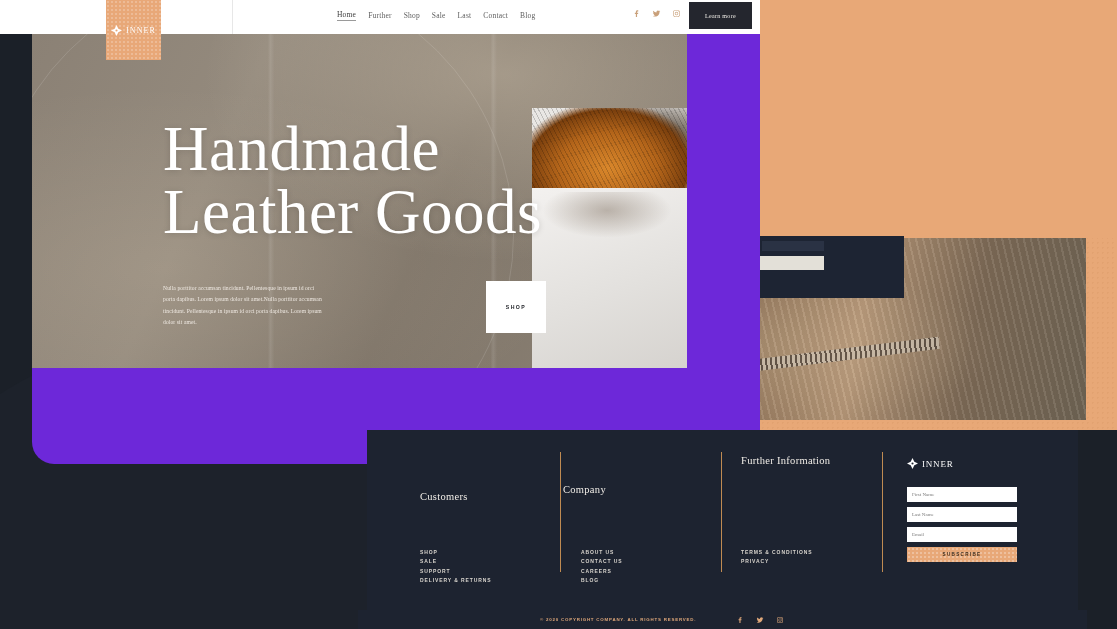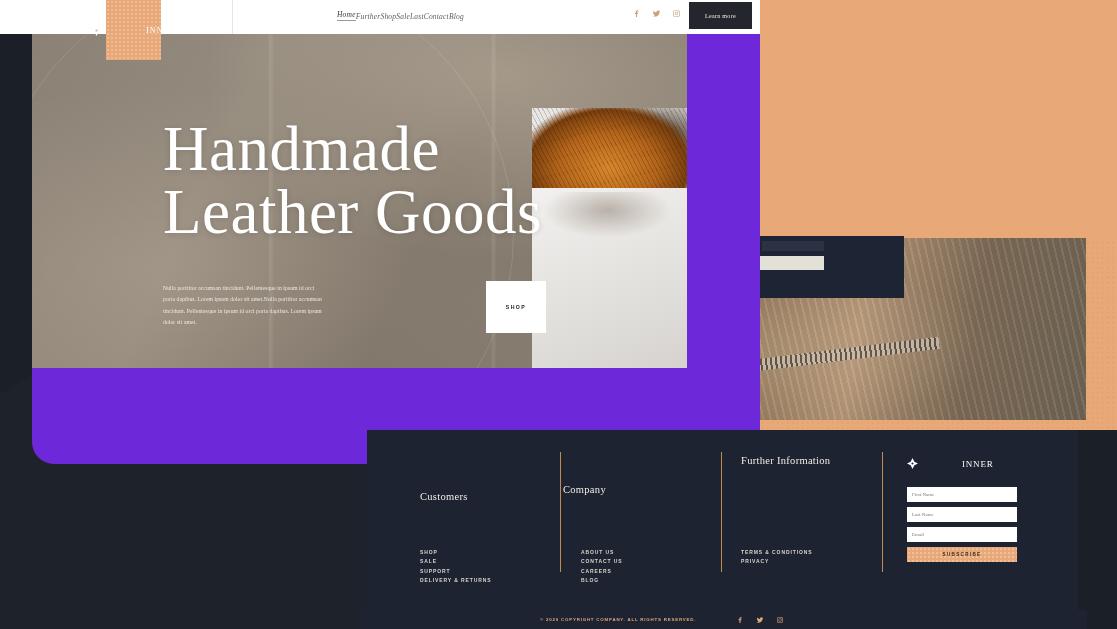--- a/index.html
+++ b/index.html
@@ -168,29 +168,29 @@
     position: absolute; left: 106px; top: 0; width: 55px; height: 60px;
     background: #e8a878;
     background-image: radial-gradient(rgba(255,255,255,.22) 1px, transparent 1px);
     background-size: 4px 4px;
     display: flex; align-items: center; justify-content: center; gap: 4px;
     z-index: 12;
   }
   .logo-mark { width: 11px; height: 11px; flex: none; }
   .logo-text {
     font-family: "Liberation Serif", serif;
-    font-size: 8px; letter-spacing: 1.1px; color: #ffffff; margin-left: 40px;
+    font-size: 8px; letter-spacing: 1.1px; color: #ffffff;
   }
   .nav-divider {
     position: absolute; left: 200px; top: 0; width: 1px; height: 34px;
     background: #e7e7e7;
   }
   .nav {
     position: absolute; left: 305px; top: 10px;
-    display: flex; gap: 0; align-items: flex-end; font-style: italic;
+    display: flex; gap: 12px; align-items: center;
   }
   .nav a {
     font-family: "Liberation Serif", serif;
     font-size: 7.5px; color: #5d5d5d; text-decoration: none; letter-spacing: .2px;
   }
   .nav a.active { color: #3c3c3c; border-bottom: 1px solid #9a9a9a; padding-bottom: 1px; }
 
   .social-top {
     position: absolute; left: 600px; top: 9px;
     display: flex; gap: 11px; align-items: center;

